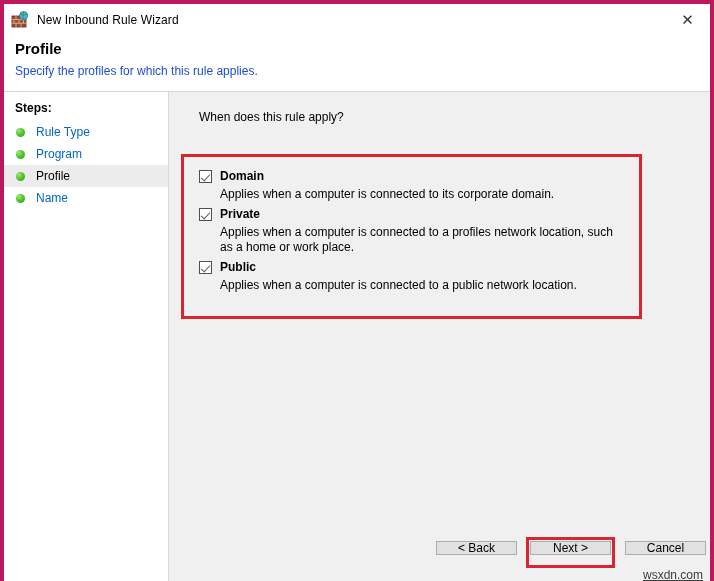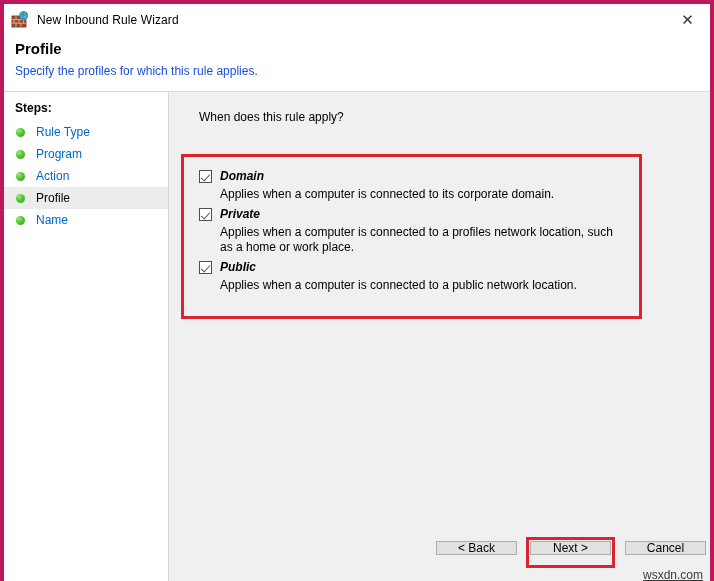--- a/index.html
+++ b/index.html
@@ -147,21 +147,20 @@
     position: absolute;
     left: 30px;
     top: 75px;
     width: 430px;
   }
   .profile-item { margin-bottom: 3px; }
   .profile-head {
     display: flex;
     align-items: center;
     height: 18px;
-    font-style: italic;
   }
   .checkbox {
     width: 13px;
     height: 13px;
     border: 1px solid #4f4f4f;
     background: #ffffff;
     box-sizing: border-box;
     margin-right: 8px;
     flex: none;
     position: relative;
@@ -277,24 +276,20 @@
       <div class="step">
         <span class="bullet"></span>
         <span>Rule Type</span>
       </div>
 
       <div class="step">
         <span class="bullet"></span>
         <span>Program</span>
       </div>
 
-      <div class="step">
-        <span class="bullet"></span>
-        <span>Action</span>
-      </div>
 
       <div class="step active">
         <span class="bullet"></span>
         <span>Profile</span>
       </div>
 
       <div class="step">
         <span class="bullet"></span>
         <span>Name</span>
       </div>

